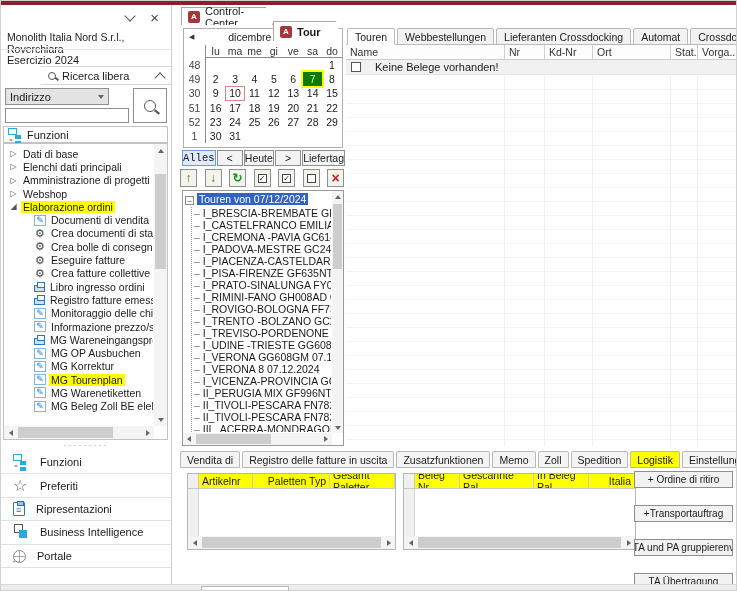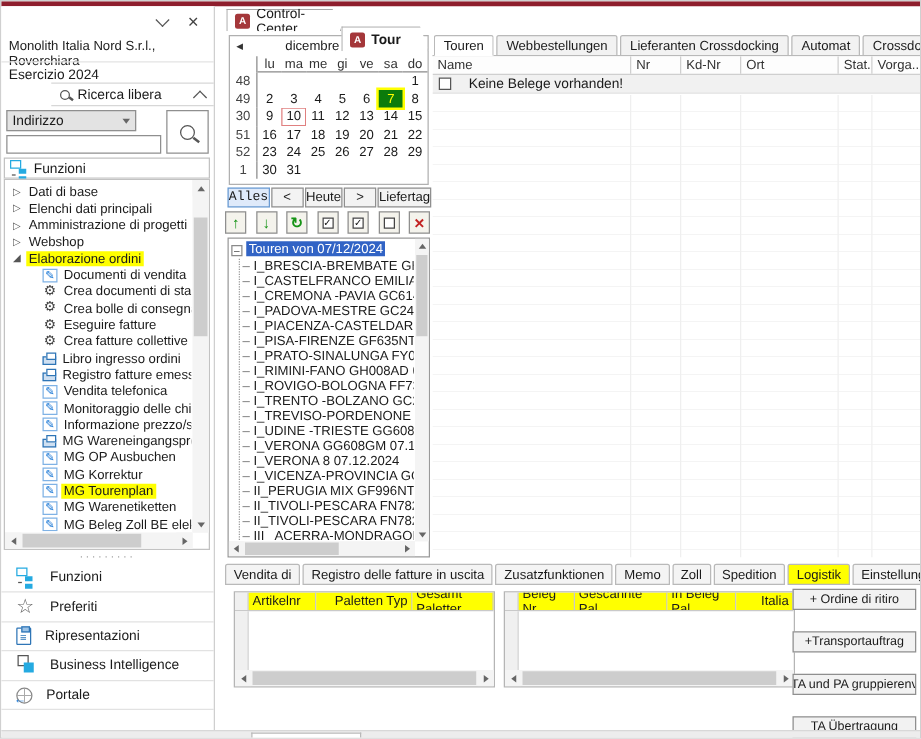--- a/index.html
+++ b/index.html
@@ -282,25 +282,20 @@
             <span class="ticon printer"></span>
             <span class="slabel">Libro ingresso ordini</span>
           </div>
 
           <div class="srow child">
             <span class="sarrow"></span>
             <span class="ticon printer"></span>
             <span class="slabel">Registro fatture emesse</span>
           </div>
 
-          <div class="srow child">
-            <span class="sarrow"></span>
-            <span class="ticon pencil"></span>
-            <span class="slabel">Vendita telefonica</span>
-          </div>
 
           <div class="srow child">
             <span class="sarrow"></span>
             <span class="ticon pencil"></span>
             <span class="slabel">Monitoraggio delle chiamate</span>
           </div>
 
           <div class="srow child">
             <span class="sarrow"></span>
             <span class="ticon pencil"></span>

